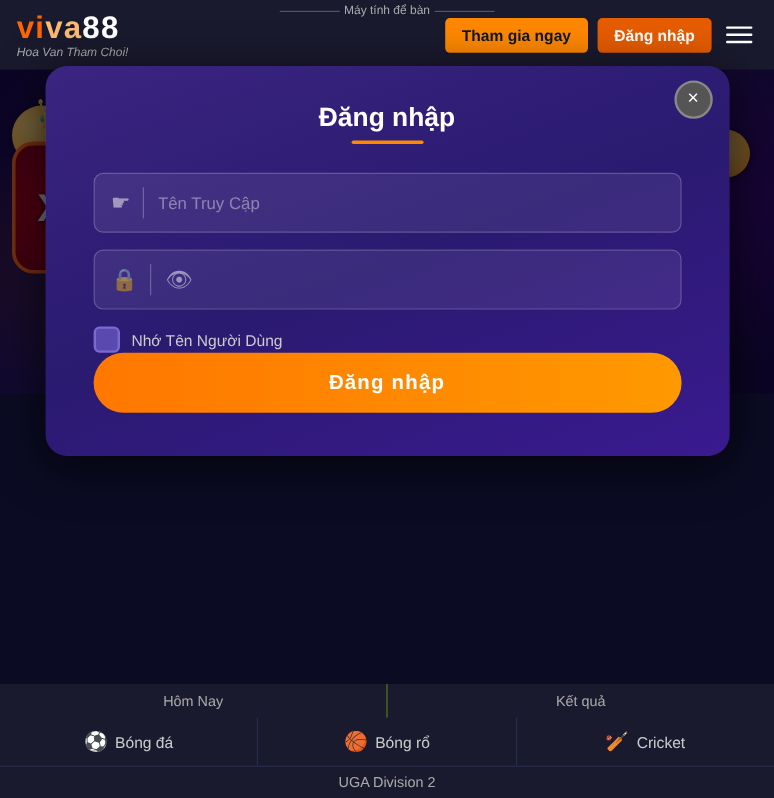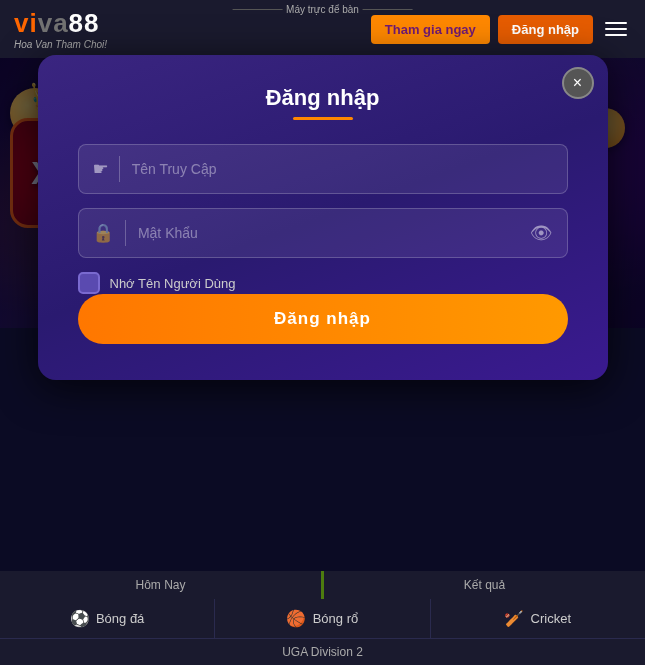--- a/index.html
+++ b/index.html
@@ -58,21 +58,21 @@
     .device-label::before,
     .device-label::after {
       content: '';
       display: inline-block;
       width: 50px;
       height: 1px;
       background: #555;
     }
     .btn-join {
       background: #ff8800;
-      color: #701a75;
+      color: #0f172a;
       border: none;
       border-radius: 4px;
       padding: 7px 14px;
       font-size: 13px;
       cursor: pointer;
       font-weight: bold;
     }
     .btn-login-header {
       background: #e65c00;
       color: #fff;
@@ -346,36 +346,36 @@
     }
     .hom-nay-kai {
       display: flex;
     }
     .hom-nay-kai-item {
       flex: 1;
       text-align: center;
       color: #aaa;
       font-size: 12px;
       padding: 7px 0;
-      border-right: 3px solid #4d7c0f;
+      border-right: 1px solid #4d7c0f;
     }
     .hom-nay-kai-item:last-child { border-right: none; }
   </style>
 </head>
 <body>
 
 <div class="header">
   <div class="logo-area">
     <div class="logo-text">
-      <span style="color:#ff6600;margin-top:19px;">vi</span><span style="color:#737373;">va</span><span style="color:#fff;">88</span>
+      <span style="color:#ff6600;margin-top:19px;">vi</span><span style="color:#fdba74;">va</span><span style="color:#fff;">88</span>
     </div>
     <div class="logo-slogan">Hoa Van Tham Choi!</div>
   </div>
 
-  <div class="device-label">Máy trực để bàn</div>
+  <div class="device-label">Máy tính để bàn</div>
 
   <div class="header-right">
     <button class="btn-join">Tham gia ngay</button>
     <button class="btn-login-header">Đăng nhập</button>
     <button class="hamburger">
       <span></span>
       <span></span>
       <span></span>
     </button>
   </div>
@@ -406,21 +406,20 @@
 
   <div class="input-group">
     <span class="input-icon">☛</span>
     <div class="input-divider"></div>
     <input type="text" placeholder="Tên Truy Cập" style="">
   </div>
 
   <div class="input-group">
     <span class="input-icon">🔒</span>
     <div class="input-divider"></div>
-    <input type="password" placeholder="Mật Khẩu" style="">
     <span class="eye-icon">👁</span>
   </div>
 
   <div class="remember-row">
     <div class="checkbox-custom"></div>
     <span class="remember-label">Nhớ Tên Người Dùng</span>
   </div>
 
   <button class="btn-submit">Đăng nhập</button>
 </div>

